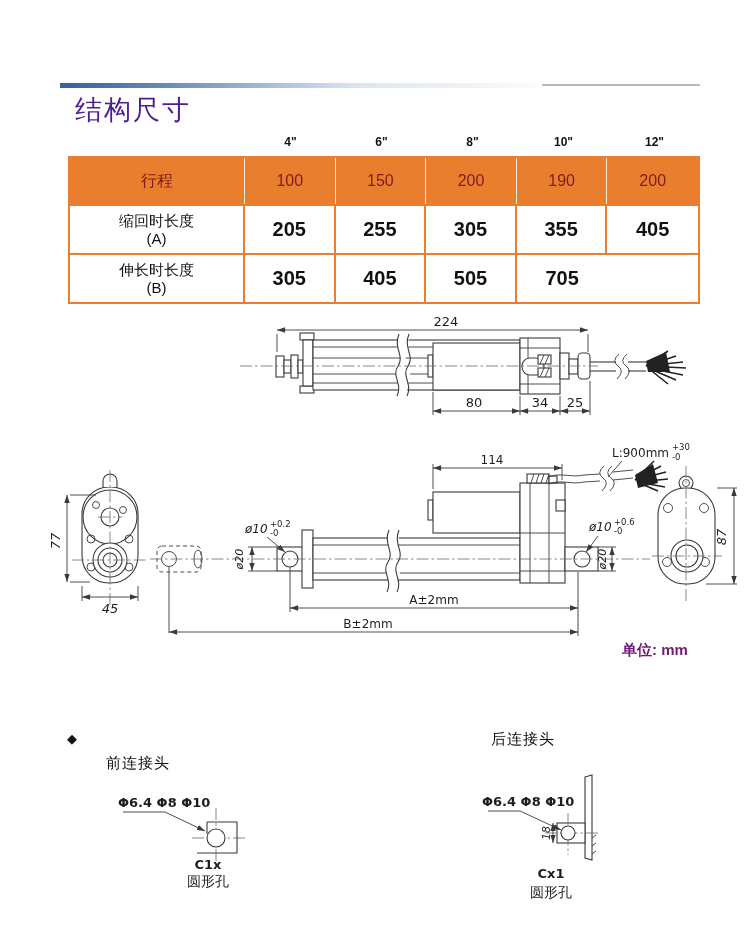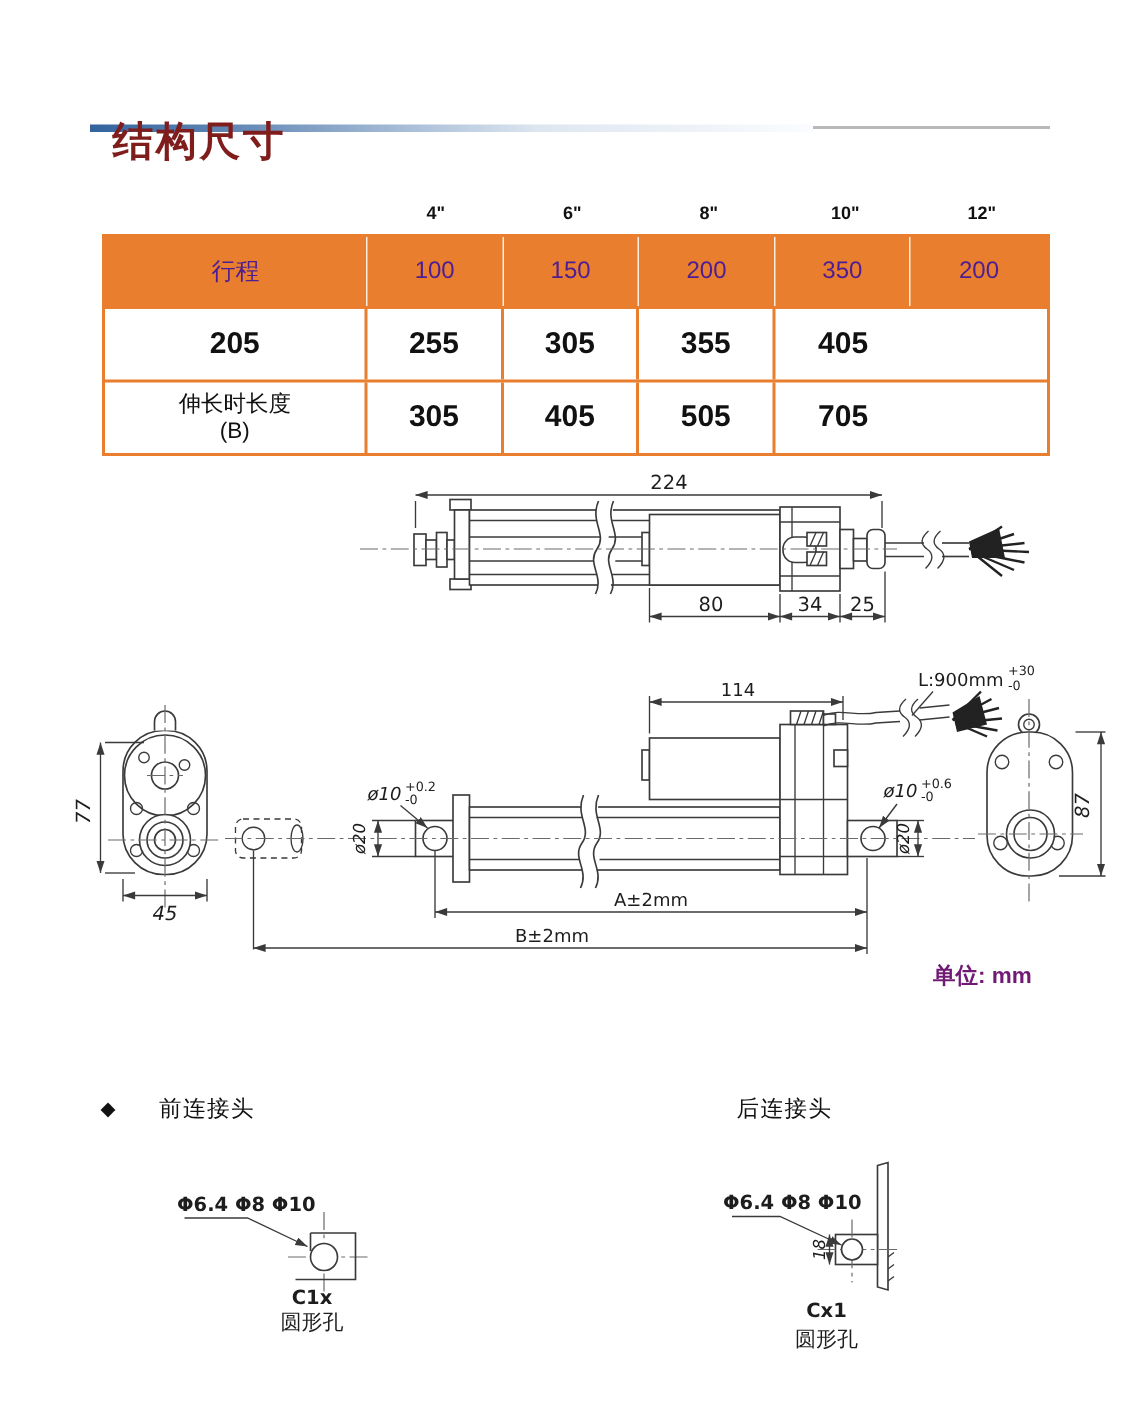--- a/index.html
+++ b/index.html
@@ -3,28 +3,28 @@
 <meta charset="utf-8">
 <style>
   html,body{margin:0;padding:0;background:#fff;}
   .page{position:relative;width:750px;height:949px;background:#fff;overflow:hidden;
         font-family:"Liberation Sans","DejaVu Sans",sans-serif;color:#111;}
   .abs{position:absolute;}
   
   .rule-blue{left:60px;top:83px;width:482px;height:5px;
     background:linear-gradient(to right,#33639e 0%,#5d83b1 18%,#9db5d2 40%,#dde6f0 62%,#fbfcfe 100%);}
   .rule-gray{left:542px;top:84px;width:158px;height:2px;background:#b9b9b9;}
-  .page-title{left:75px;top:76px;font-size:27px;font-weight:bold;letter-spacing:2px;color:#7f1d1d;}
+  .page-title{left:75px;top:92px;font-size:27px;font-weight:normal;letter-spacing:2px;color:#4c1d95;}
   
   .tbl-wrap{left:68px;top:135px;width:632px;}
   .inch-row{display:grid;grid-template-columns:177px repeat(5,91px);height:21px;}
   .inch-row .ic{text-align:center;font-weight:bold;font-size:12px;color:#111;}
   .tbl{border:2px solid var(--orange);box-sizing:border-box;}
   .row{display:grid;grid-template-columns:175px repeat(5,1fr);}
-  .row.header{background:var(--orange);color:#4c1d95;height:46px;}
+  .row.header{background:var(--orange);color:#7f1d1d;height:46px;}
   .row.header .c{display:flex;align-items:center;justify-content:center;font-size:16px;
      border-right:1px solid rgba(255,255,255,.85);}
   .row.header .c:last-child{border-right:none;}
   .row.data{background:#fff;height:47px;border-top:2px solid var(--orange);}
   .row.data .c{display:flex;flex-direction:column;align-items:center;justify-content:center;
      font-weight:bold;font-size:20px;border-right:2px solid var(--orange);}
   .row.data .c:last-child{border-right:none;}
   .row.data .c.lbl{font-weight:normal;font-size:15px;line-height:1.2;}
   :root{--orange:#E87E2E;}
   
@@ -66,24 +66,28 @@
       <div class="ic">8"</div>
       <div class="ic">10"</div>
       <div class="ic">12"</div>
     </div>
     <div class="tbl">
       <div class="row header">
         <div class="c">行程</div>
         <div class="c">100</div>
         <div class="c">150</div>
         <div class="c">200</div>
-        <div class="c">350</div>
+        <div class="c">190</div>
         <div class="c">200</div>
       </div>
       <div class="row data">
+        <div class="c lbl">
+          <span>缩回时长度</span>
+          <span>(A)</span>
+        </div>
         <div class="c">205</div>
         <div class="c">255</div>
         <div class="c">305</div>
         <div class="c">355</div>
         <div class="c">405</div>
       </div>
       <div class="row data">
         <div class="c lbl">
           <span>伸长时长度</span>
           <span>(B)</span>
@@ -296,21 +300,21 @@
       <line class="thin" x1="290" y1="608" x2="578" y2="608" marker-start="url(#d2as)" marker-end="url(#d2ae)"></line>
       <text class="dim12" x="434" y="604">A±2mm</text>
       <line class="thin" x1="169" y1="632" x2="578" y2="632" marker-start="url(#d2as)" marker-end="url(#d2ae)"></line>
       <text class="dim12" x="368" y="628">B±2mm</text>
     </g>
   </svg>
 
   <div class="abs unit-note">单位: mm</div>
 
   <div class="abs sec-bullet">◆</div>
-  <div class="abs sec-title" style="left:106px;top:730px;">前连接头</div>
+  <div class="abs sec-title" style="left:106px;top:754px;">前连接头</div>
   <div class="abs sec-title" style="left:491px;top:730px;">后连接头</div>
 
   <svg style="left:100px;top:785px;" width="170" height="110" viewBox="100 785 170 110">
     <defs>
       <marker id="cfae" markerWidth="10" markerHeight="7" refX="9" refY="3" orient="auto">
           <path d="M0,0 L9,3 L0,6 Z" fill="#3a3a3a"></path>
         </marker>
     </defs>
     <text class="blabel lstart" x="118" y="807">Φ6.4 Φ8 Φ10</text>
     <path class="thin" d="M123,812 H165 L205,831" marker-end="url(#cfae)"></path>

